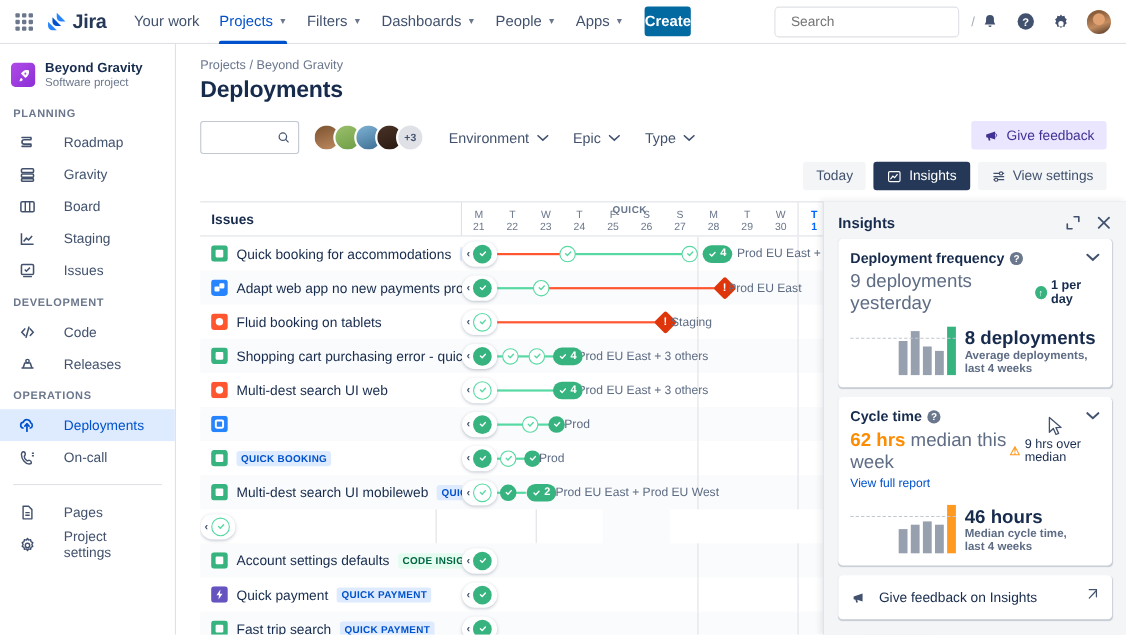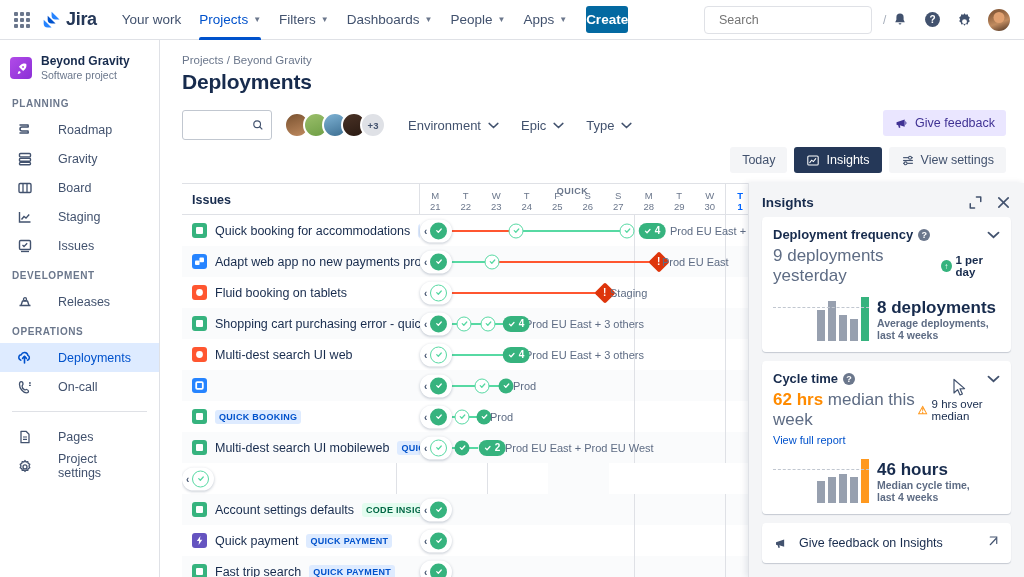--- a/index.html
+++ b/index.html
@@ -441,20 +441,28 @@
         <svg width="16" height="16" viewBox="0 0 16 16">
             <rect x="2.5" y="2.5" width="11" height="9" rx="1.2" fill="none" stroke="#42526E" stroke-width="1.4"></rect>
             <path d="M5.5 7 7 8.5 10.2 5.3" fill="none" stroke="#42526E" stroke-width="1.3"></path>
             <line x1="4" y1="13.5" x2="12" y2="13.5" stroke="#42526E" stroke-width="1.3"></line>
           </svg>
       </span>
       <span>Issues</span>
     </div>
 
     <div class="sec-label">DEVELOPMENT</div>
+    <div class="nav-row">
+      <span class="ico">
+        <svg width="16" height="16" viewBox="0 0 16 16">
+            <path d="M5.5 5 2.8 8l2.7 3M10.5 5 13.2 8l-2.7 3M9.3 3.4 6.7 12.6" fill="none" stroke="#42526E" stroke-width="1.4" stroke-linecap="round"></path>
+          </svg>
+      </span>
+      <span>Code</span>
+    </div>
     <div class="nav-row">
       <span class="ico">
         <svg width="16" height="16" viewBox="0 0 16 16">
             <path d="M2.5 11.5h11M4 11.5 5.5 7h5L12 11.5" fill="none" stroke="#42526E" stroke-width="1.4" stroke-linejoin="round"></path>
             <circle cx="8" cy="5.2" r="1.5" fill="none" stroke="#42526E" stroke-width="1.3"></circle>
           </svg>
       </span>
       <span>Releases</span>
     </div>
 

